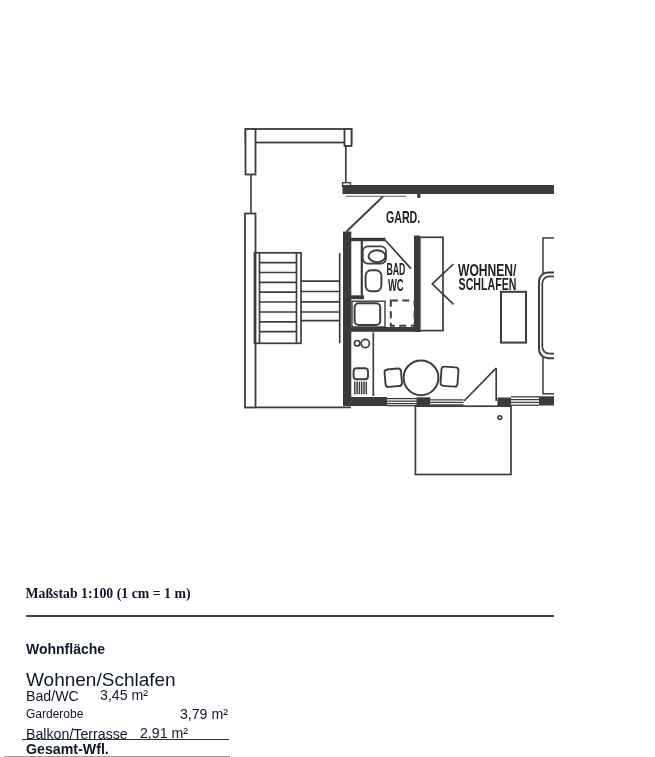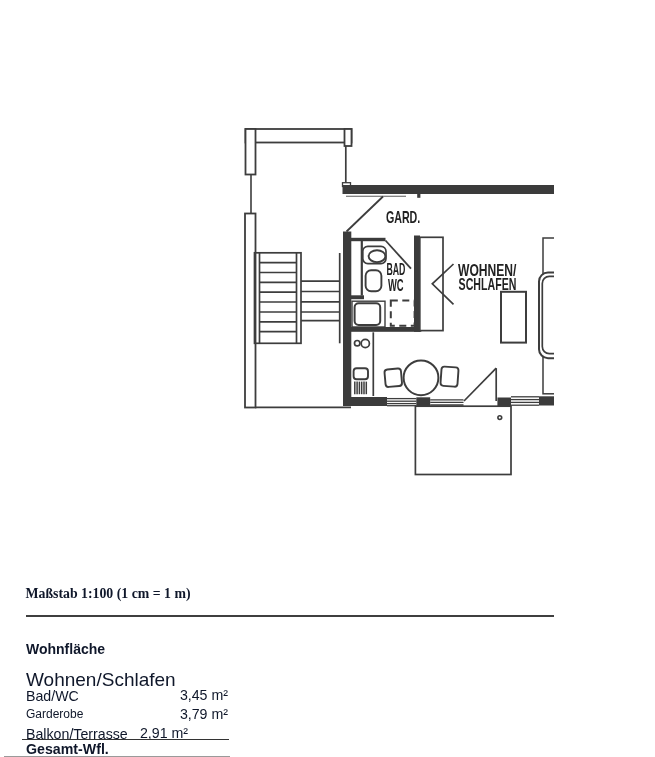--- a/index.html
+++ b/index.html
@@ -181,21 +181,21 @@
 <div style="position:absolute;left:26px;top:615.4px;width:566px;height:1.7px;background:#3f3f3f;"></div>
 <div style="position:absolute;left:596px;top:615px;width:18px;height:1.6px;background:#565656;"></div>
 <div style="position:absolute;left:620px;top:615px;width:16px;height:1.6px;background:#565656;"></div>
 <div style="position:absolute;left:642px;top:615px;width:8px;height:1.6px;background:#565656;"></div>
 
 <div class="t" style="left:26px;top:632.6px;font-weight:bold;font-size:14px;margin-top:8px;">Wohnfläche</div>
 
 <div class="t" style="left:26px;top:668.6px;font-size:19px;">Wohnen/Schlafen</div>
 
 <div class="t" style="left:26px;top:687.9px;font-size:14.2px;">Bad/WC</div>
-<div class="t" style="left:100px;top:686.9px;width:128px;text-align:right;font-size:14.2px;">3,45 m²</div>
+<div class="t" style="left:100px;top:686.9px;width:128px;font-size:14.2px;">3,45 m²</div>
 
 <div class="t" style="left:26px;top:707.4px;font-size:12px;">Garderobe</div>
 <div class="t" style="left:100px;top:706.4px;width:128px;text-align:right;font-size:14.2px;">3,79 m²</div>
 
 <div class="t" style="left:26px;top:725.7px;font-size:14.2px;">Balkon/Terrasse</div>
 <div class="t" style="left:100px;top:724.9px;width:128px;text-align:center;font-size:14.2px;">2,91 m²</div>
 
 <div style="position:absolute;left:22px;top:738.9px;width:207px;height:1.5px;background:#333;"></div>
 
 <div class="t" style="left:26px;top:740.6px;font-weight:bold;font-size:14.2px;">Gesamt-Wfl.</div>

